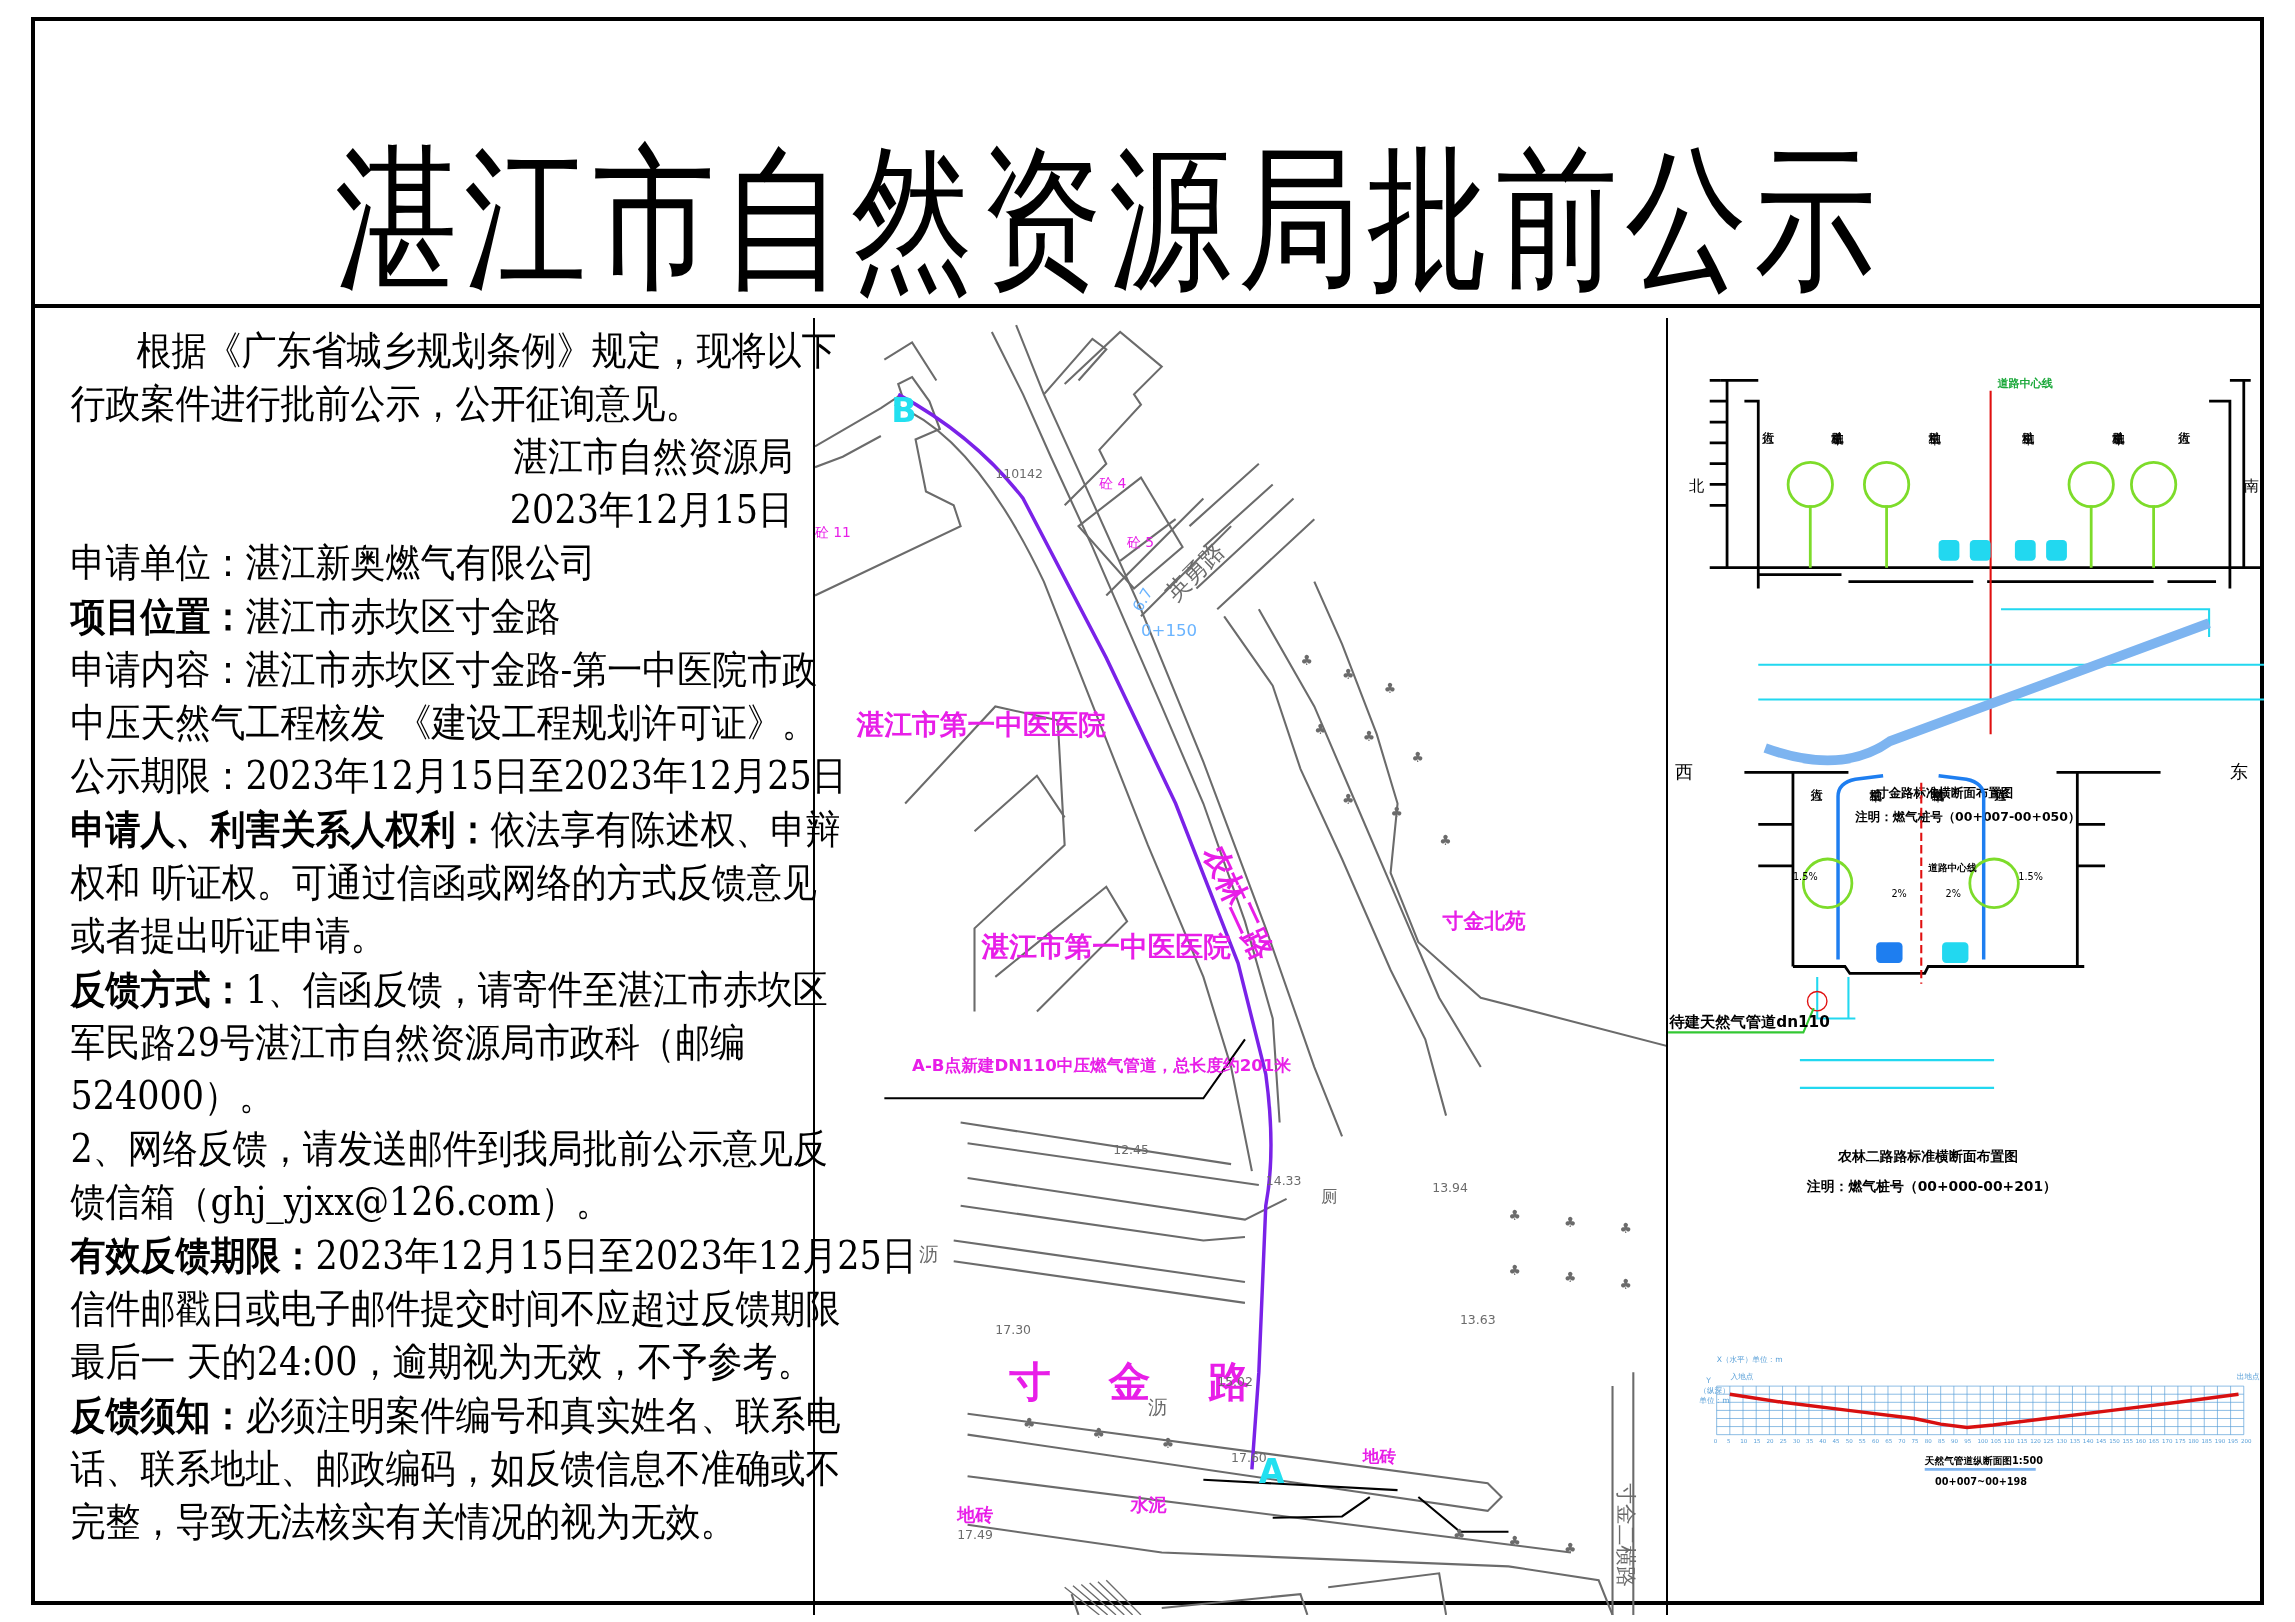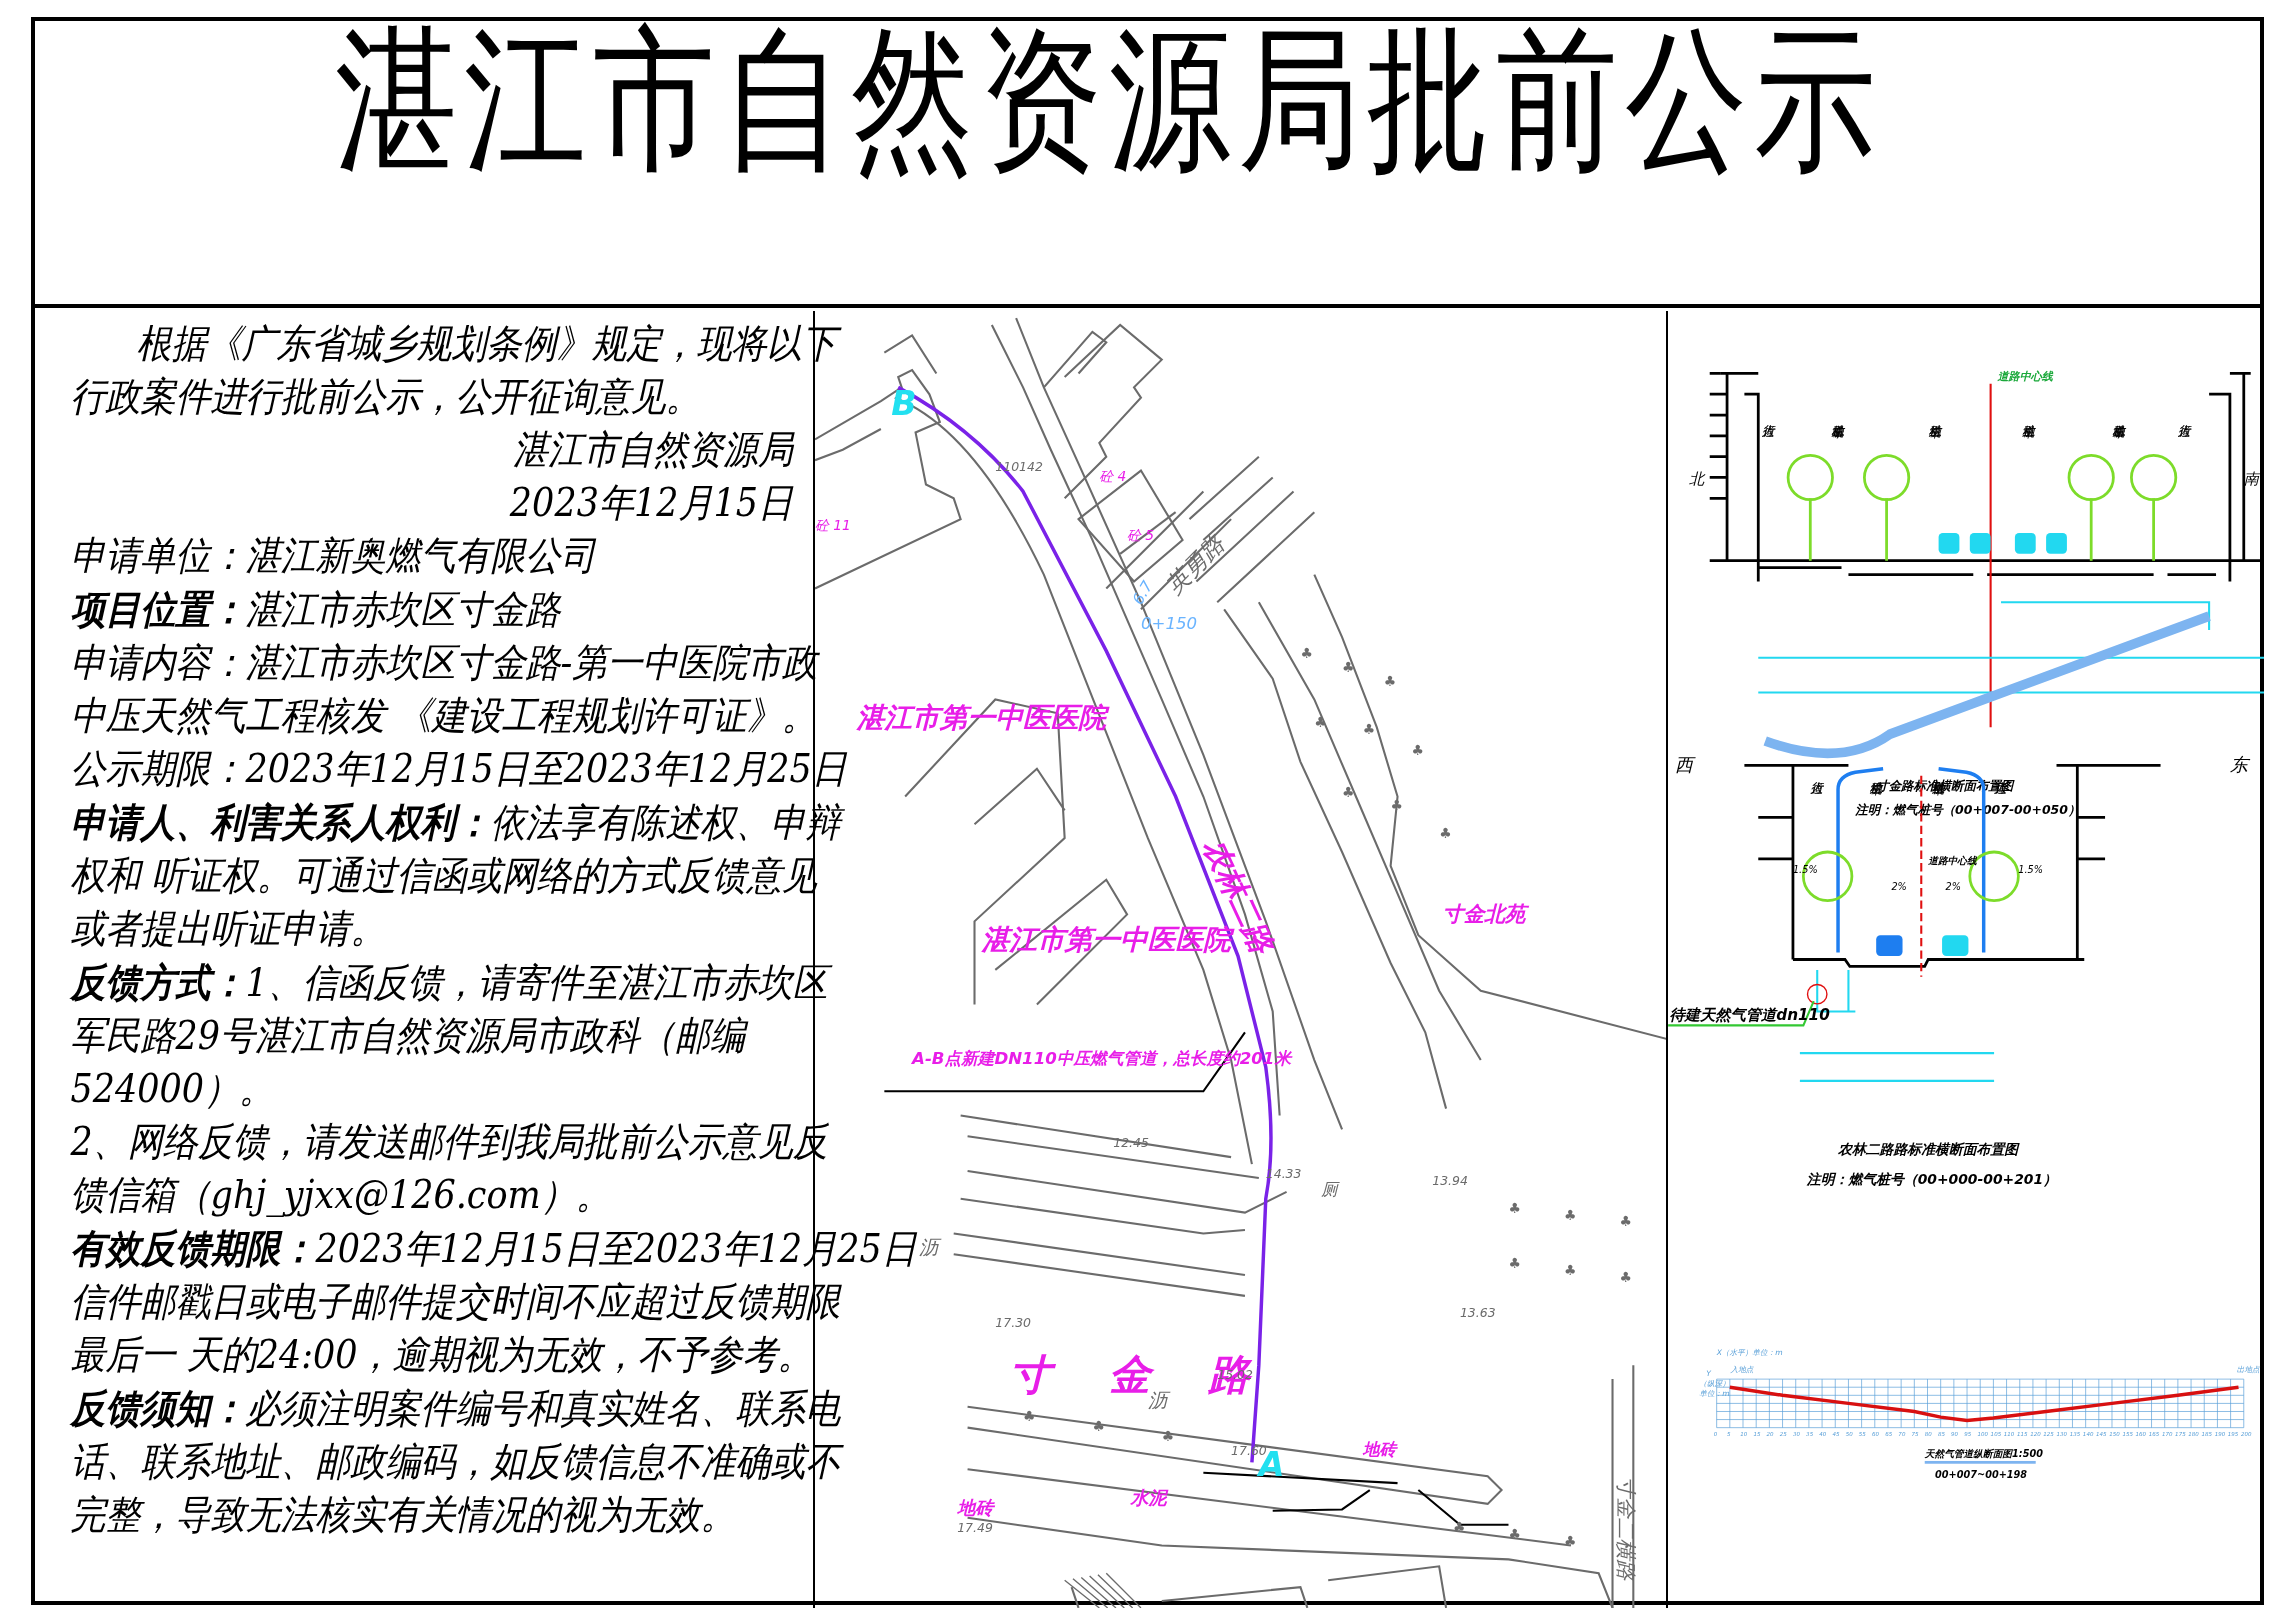--- a/index.html
+++ b/index.html
@@ -2,24 +2,24 @@
 <html style="font-size:11px"><head>
 <meta charset="utf-8">
 <style>
   html, body { margin:0; padding:0; background:#fff; }
   body { width:2295px; height:1623px; position:relative; overflow:hidden;
          font-family:"DejaVu Serif","Liberation Serif",serif; color:#000; }
   .frame { position:absolute; left:30.5px; top:16.6px; width:2233px; height:1588px;
            border:4.2px solid #000; box-sizing:border-box; }
   .title-row { position:absolute; left:0; top:0; width:100%; height:287px;
                border-bottom:4.2px solid #000; box-sizing:border-box;
-               display:flex; align-items:flex-start; justify-content:center; }
+               display:flex; align-items:flex-end; justify-content:center; }
   .title { font-family:"DejaVu Serif","Liberation Serif",serif; font-size:122px; letter-spacing:7px;
            transform:scaleY(1.28); font-weight:normal; margin-left:-76px; }
-  .body-row { position:absolute; left:0; top:290px; width:100%; height:1297px;font-style:italic; }
+  .body-row { position:absolute; left:0; top:297px; width:100%; height:1297px; }
   .col-text { position:absolute; left:0; top:0; width:780px; height:100%;
               border-right:2.1px solid #000; box-sizing:border-box; padding:7px 12.5px 0 36px; }
   .col-map { position:absolute; left:780px; top:0; width:853px; height:100%;
              border-right:2.1px solid #000; box-sizing:border-box; overflow:hidden; }
   .col-sec { position:absolute; left:1633px; top:0; width:692px; height:100%; overflow:hidden; }
   .p { font-size:35px; line-height:53px; margin:0; white-space:nowrap; transform:scaleY(1.12); transform-origin:left center; }
   .p b { font-weight:bold; }
   .indent { padding-left:66px; }
   .right { text-align:right; padding-right:7px; }
   svg text { font-family:"DejaVu Sans","Liberation Sans",sans-serif; }

